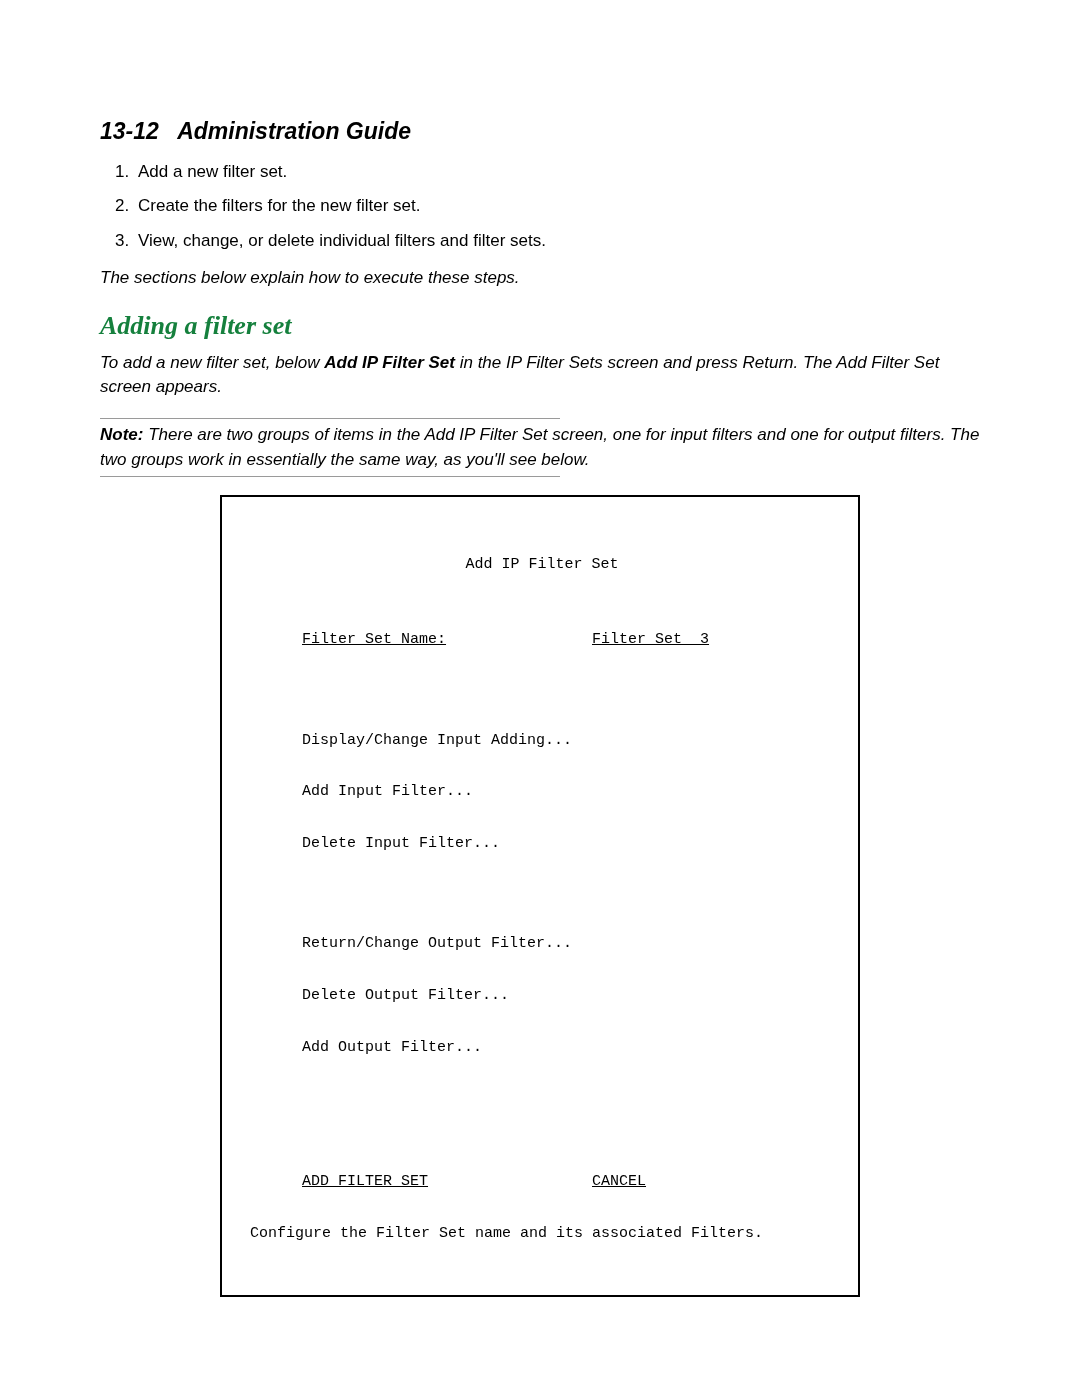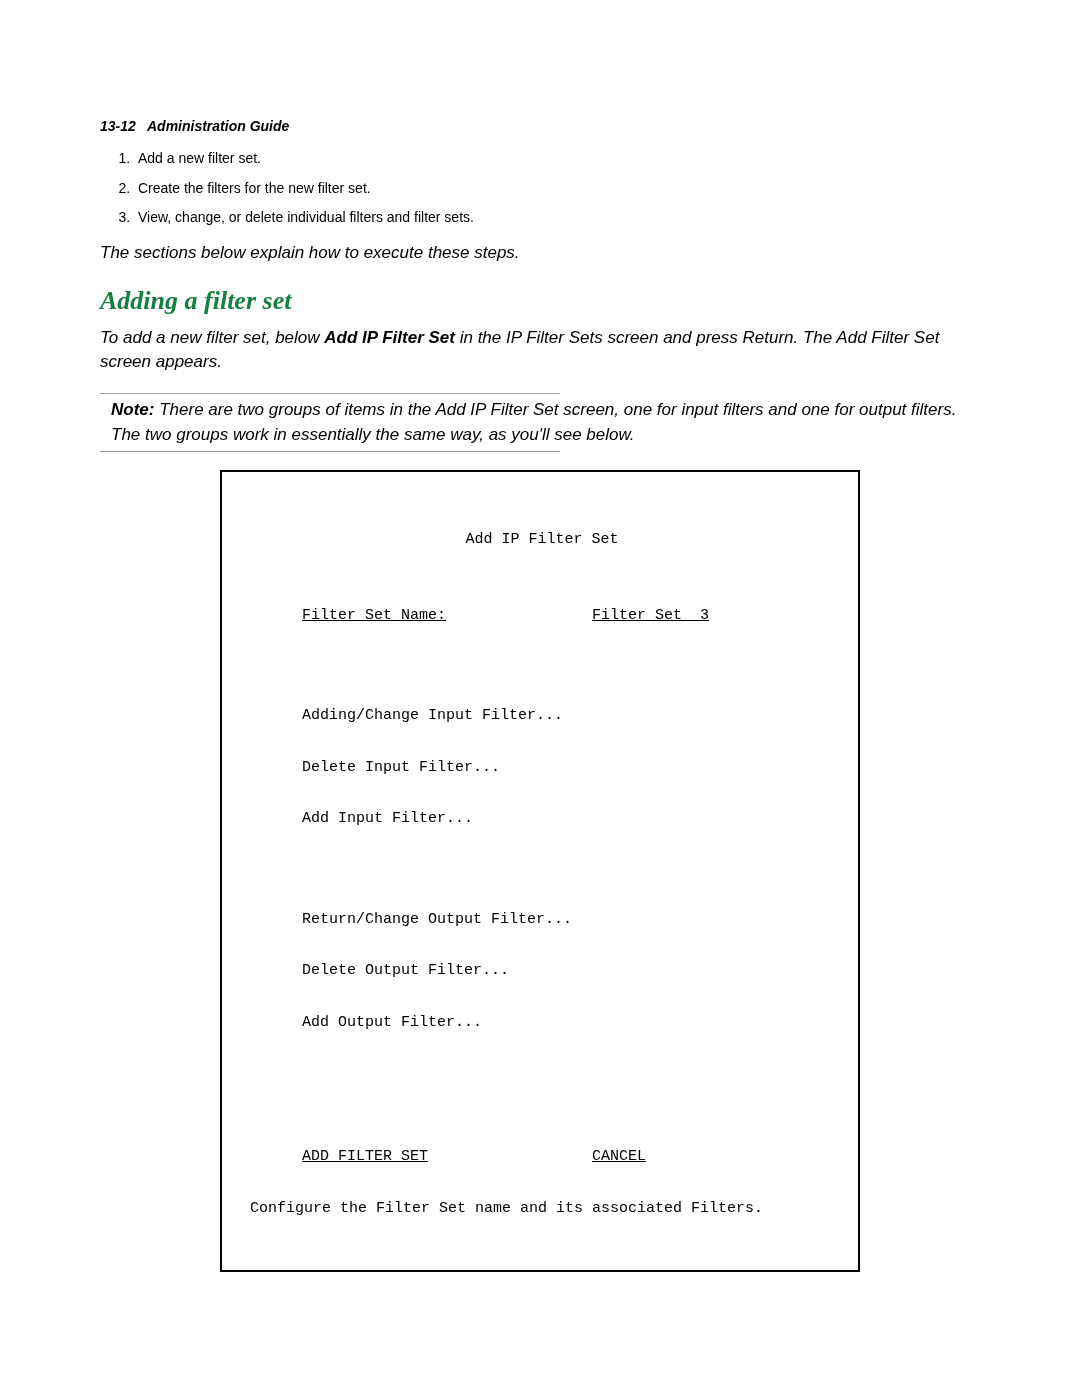--- a/index.html
+++ b/index.html
@@ -12,27 +12,27 @@
   .page {
     width: 1080px;
     min-height: 1397px;
     padding: 118px 100px 0 100px;
     box-sizing: border-box;
     position: relative;
   }
   .header-line {
     font-style: italic;
     font-weight: bold;
-    font-size: 14px;
+    font-size: 23px;
     margin-bottom: 14px;
   }
   ol.steps {
     margin: 0 0 12px 0;
     padding-left: 34px;
-    font-size: 14px;
+    font-size: 17px;
     line-height: 1.55;
   }
   ol.steps li {
     padding-left: 4px;
     margin-bottom: 8px;
   }
   p.body {
     font-size: 17px;
     line-height: 1.45;
     margin: 10px 0 18px 0;
@@ -100,32 +100,32 @@
   <p class="body">The sections below explain how to execute these steps.</p>
 
   <h2 class="section">Adding a filter set</h2>
 
 
   <p class="body">
     <span>To add a new filter set, below </span><b>Add IP Filter Set</b><span> in the IP Filter Sets screen and press Return. The Add Filter Set screen appears.</span>
   </p>
 
   <hr class="note-divider">
-  <p class="body" style="margin:4px 11px;">
+  <p class="body" style="margin:4px 0;">
     <b>Note:</b><span> There are two groups of items in the Add IP Filter Set screen, one for input filters and one for output filters. The two groups work in essentially the same way, as you'll see below.</span>
   </p>
   <hr class="note-divider">
 
   <div class="terminal-box">
     <span class="terminal-title">Add IP Filter Set</span>
     <div class="row two-col indent"><span class="c1">Filter Set Name:</span><span>Filter Set  3</span></div>
     <div class="gap-sm"></div>
-    <div class="row indent">Adding/Change Input Filter...</div>
+    <div class="row indent">Display/Change Input Adding...</div>
+    <div class="row indent">Add Input Filter...</div>
     <div class="row indent">Delete Input Filter...</div>
-    <div class="row indent">Add Input Filter...</div>
     <div class="gap-sm"></div>
     <div class="row indent">Return/Change Output Filter...</div>
     <div class="row indent">Delete Output Filter...</div>
     <div class="row indent">Add Output Filter...</div>
     <div class="gap-md"></div>
     <div class="row two-col indent"><span class="c1">ADD FILTER SET</span><span>CANCEL</span></div>
     <div class="row hint-line">Configure the Filter Set name and its associated Filters.</div>
   </div>
 
 </div>

